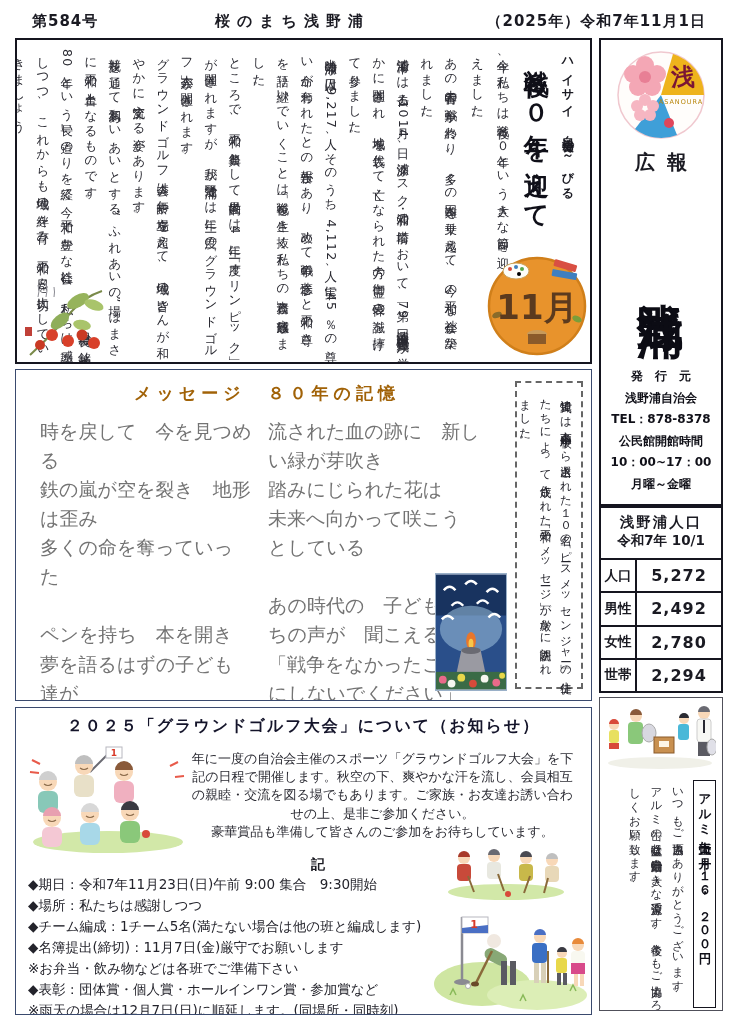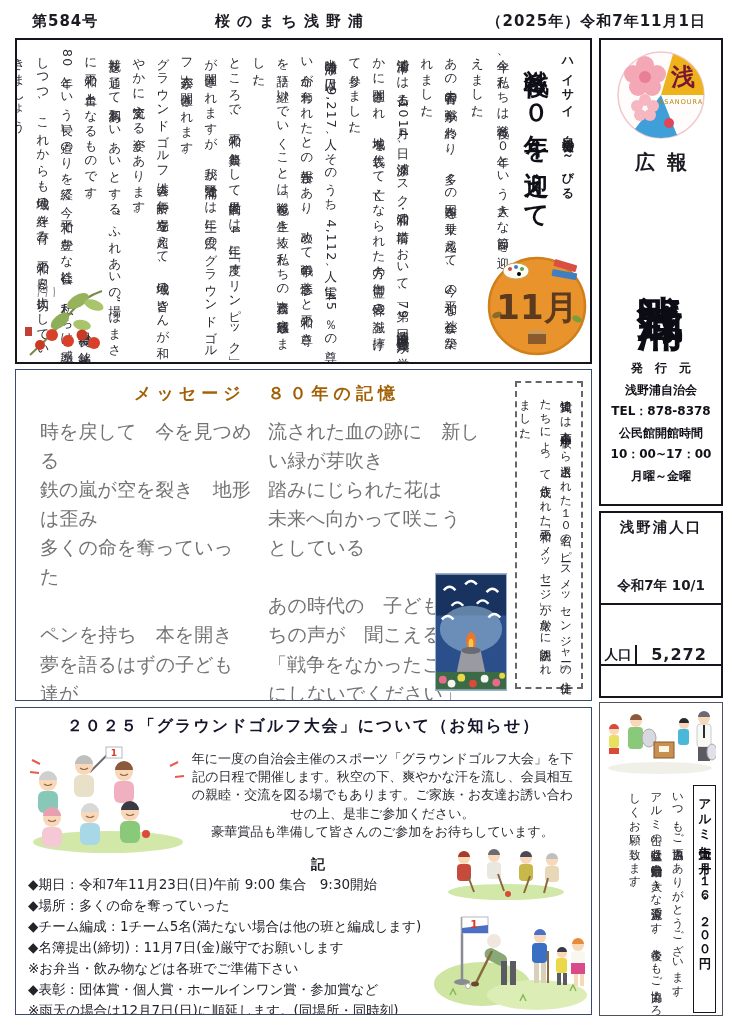--- a/index.html
+++ b/index.html
@@ -40,24 +40,24 @@
   .golf-top { display:flex; margin-top:5px; }
   .cheer { flex:none; }
   .golf-intro { font-size:13px; line-height:1.4; text-align:center; white-space:pre-line; color:#2b2b33; padding-top:8px; flex:1; }
   .golf-ki { width:300px; margin:2px 0 0 140px; text-align:center; font-size:14px; font-weight:bold; }
   .golf-list { font-size:13.5px; line-height:1.56; color:#23232b; width:450px; }
   .golf-img1 { position:absolute; right:22px; top:138px; }
   .golf-img2 { position:absolute; right:4px; bottom:3px; }
 
   
   .sb1 { height:468px; border:2.5px solid #15151f; text-align:center; padding-top:9px; overflow:hidden; }
-  .koho { font-size:20px; font-weight:800; letter-spacing:12px; margin:4px 0 2px 12px; }
+  .koho { font-size:20px; font-weight:800; letter-spacing:12px; margin:4px 0 10px 12px; }
   .masthead { writing-mode:vertical-rl; height:172px; margin:0 auto; font-size:47px; font-weight:800; letter-spacing:5px; color:#0c0c14; }
   .pub { font-size:12px; font-weight:bold; line-height:1.8; margin-top:8px; color:#101018; }
-  .sb2 { height:187px; border:2.5px solid #15151f; margin-top:5px; display:flex; flex-direction:column; overflow:hidden;gap:40px; }
+  .sb2 { height:187px; border:2.5px solid #15151f; display:flex; flex-direction:column; overflow:hidden; }
   .sb2-title { font-weight:bold; font-size:14.5px; text-align:center; padding-top:5px; letter-spacing:2px; }
   .sb2-date { font-weight:bold; font-size:13.5px; text-align:center; padding-bottom:8px; border-bottom:2px solid #15151f; }
   .sb2 .row { flex:1; display:flex; border-bottom:2px solid #15151f; }
   .sb2 .row:last-child { border-bottom:none; }
   .sb2 .lbl { width:36px; border-right:2px solid #15151f; display:flex; align-items:center; justify-content:center; font-weight:bold; font-size:13.5px; }
   .sb2 .val { flex:1; display:flex; align-items:center; justify-content:center; font-weight:bold; font-size:16px; letter-spacing:1px; }
   .sb3 { height:314px; border:1.5px solid #50505a; margin-top:4px; padding:5px 4px; overflow:hidden; }
   .alumi-flow { display:flex; flex-direction:row-reverse; justify-content:flex-start; margin-top:5px; height:234px; }
   .alumi-head { writing-mode:vertical-rl; border:1.5px solid #15151f; font-size:12.5px; font-weight:bold; letter-spacing:1px; padding:4px 2px; height:228px; margin:0 2px 0 5px; color:#0f0f18; }
   .alumi-body { writing-mode:vertical-rl; height:232px; font-size:11.5px; line-height:1.88; letter-spacing:0.5px; white-space:pre-line; color:#2b2b33; }
@@ -208,21 +208,21 @@
             <rect x="92" y="79" width="20" height="22" rx="6" fill="#8ac87a"></rect>
             <path d="M16 42 q4 3 8 0 M52 26 q4 3 8 0 M92 32 q4 3 8 0 M20 78 q4 3 8 0 M58 74 q4 3 8 0 M98 72 q4 3 8 0" stroke="#8a6a4a" stroke-width="1.2" fill="none"></path>
             <circle cx="118" cy="92" r="4" fill="#d84a3a"></circle>
           </svg>
           <div class="golf-intro">年に一度の自治会主催のスポーツ「グラウンドゴルフ大会」を下記の日程で開催します。秋空の下、爽やかな汗を流し、会員相互の親睦・交流を図る場でもあります。ご家族・お友達お誘い合わせの上、是非ご参加ください。
 豪華賞品も準備して皆さんのご参加をお待ちしています。</div>
         </div>
         <div class="golf-ki">記</div>
         <div class="golf-list">
           <div>◆期日：令和7年11月23日(日)午前 9:00 集合　9:30開始</div>
-          <div>◆場所：多くの命を奪っていった</div>
+          <div>◆場所：私たちは感謝しつつ</div>
           <div>◆チーム編成：1チーム5名(満たない場合は他の班と編成します)</div>
           <div>◆名簿提出(締切)：11月7日(金)厳守でお願いします</div>
           <div>※お弁当・飲み物などは各班でご準備下さい</div>
           <div>◆表彰：団体賞・個人賞・ホールインワン賞・参加賞など</div>
           <div>※雨天の場合は12月7日(日)に順延します。(同場所・同時刻)</div>
         </div>
 
         <svg class="golf-img1" width="125" height="55" viewBox="0 0 125 55">
           <ellipse cx="62" cy="46" rx="58" ry="8" fill="#d2e8a8"></ellipse>
           <circle cx="20" cy="12" r="6" fill="#f8d8b8"></circle>

